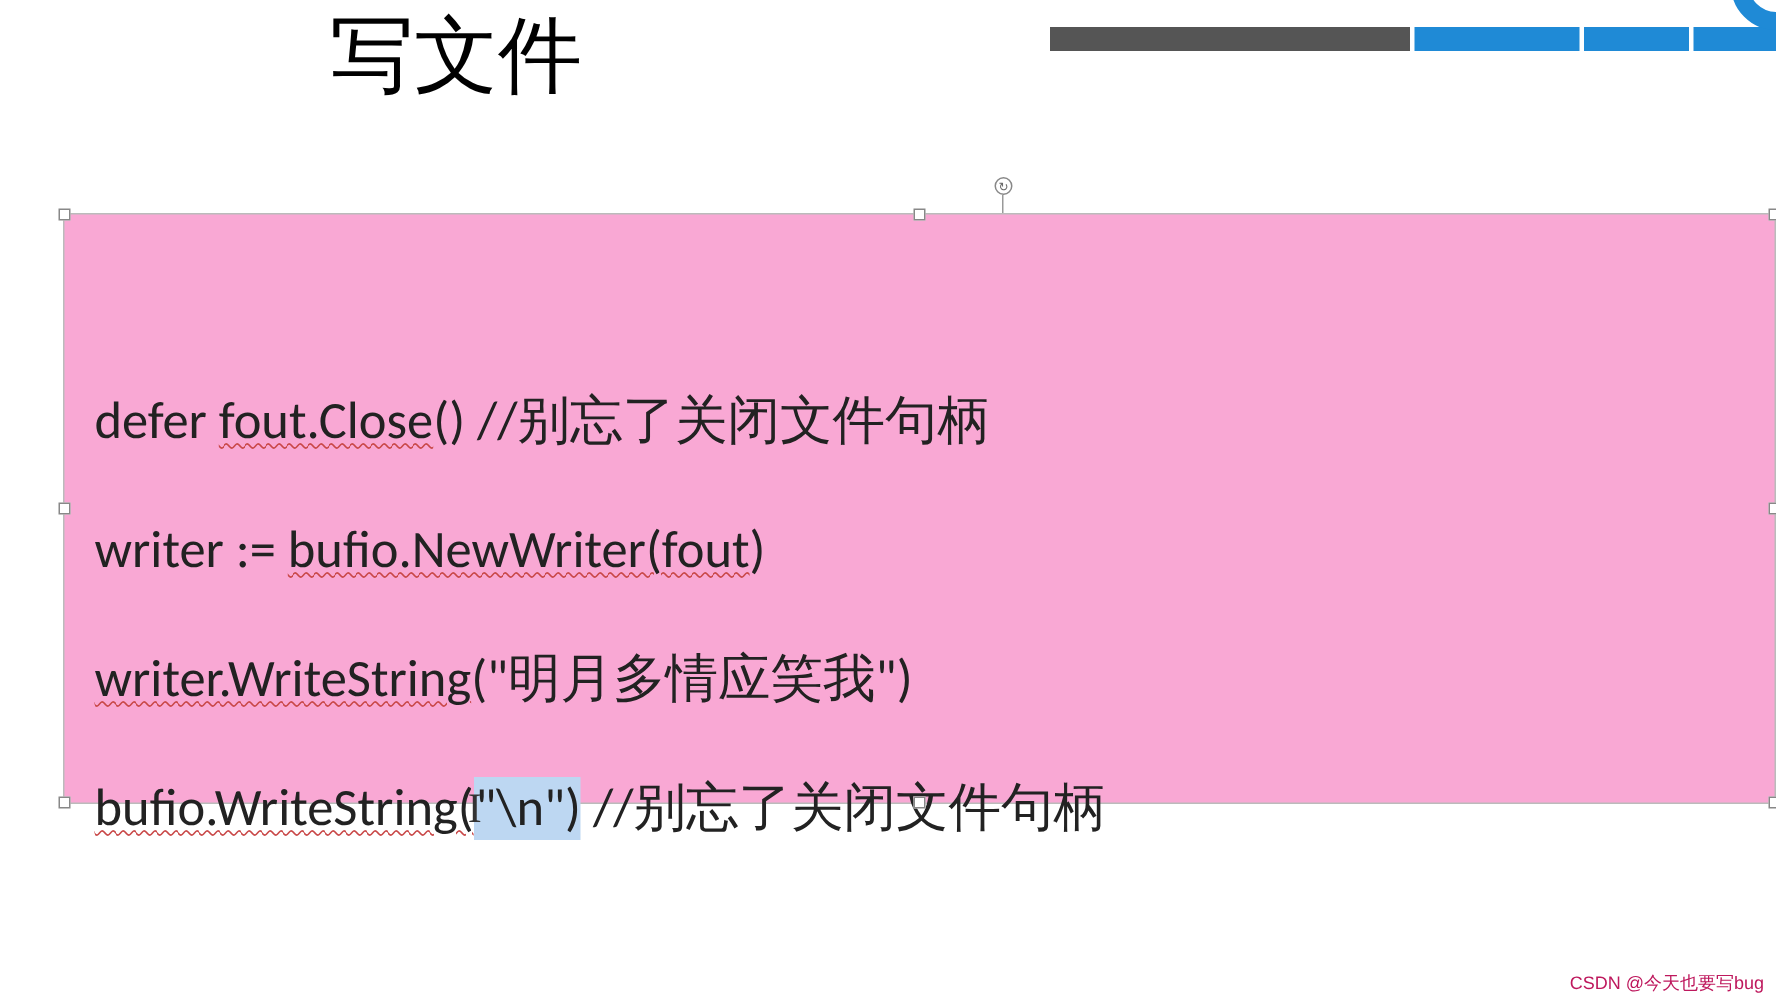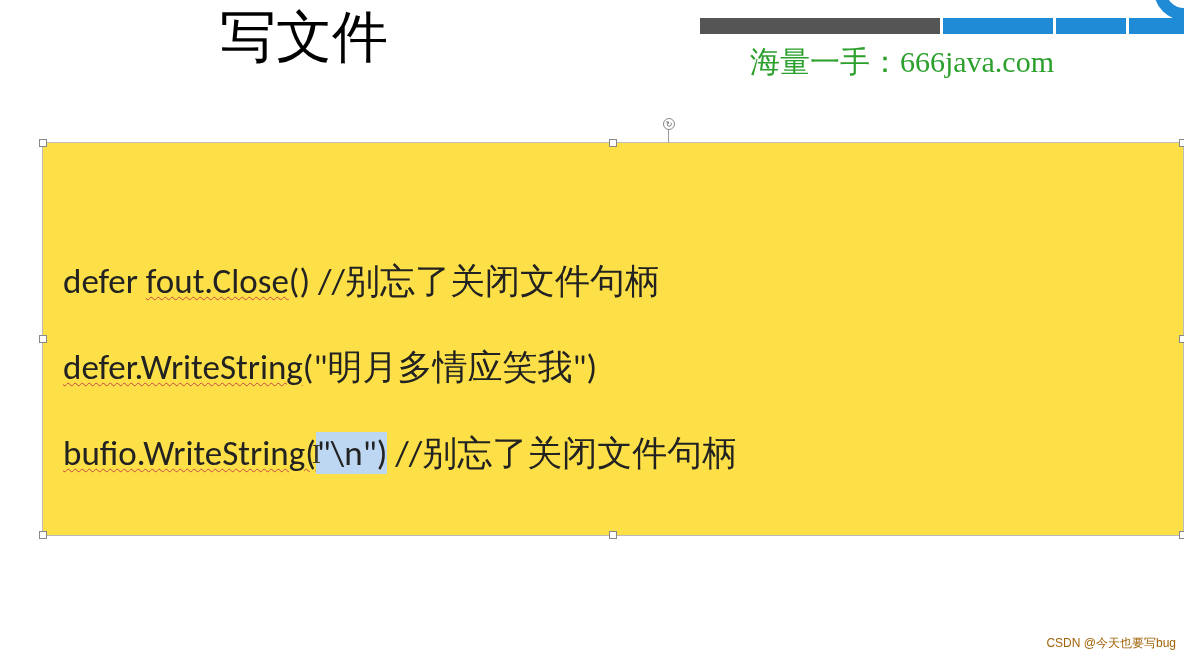--- a/index.html
+++ b/index.html
@@ -97,21 +97,21 @@
       height: 12px;
       background: #999;
     }
     .text-box {
       position: absolute;
       left: 42px;
       top: 142px;
       width: 1142px;
       height: 394px;
       border: 1px solid #bbb;
-      background: #fde047;
+      background: #f9a8d4;
     }
     .selection-handle {
       position: absolute;
       width: 8px;
       height: 8px;
       background: #fff;
       border: 1px solid #888;
     }
     .handle-tl { left: -4px; top: -4px; }
     .handle-tm { left: 50%; top: -4px; margin-left: -4px; }
@@ -153,60 +153,62 @@
       font-family: serif;
       position: absolute;
       left: -4px;
       top: 0;
       color: #333;
       font-size: 28px;
     }
     .watermark {
       position: absolute;
       right: 8px;
-      bottom: 16px;
+      bottom: 4px;
       font-size: 12px;
-      color: #a16207;
+      color: #be185d;
       font-family: "Microsoft YaHei", sans-serif;
     }
   </style>
 </head>
 <body>
 
 <div class="header">
   <div class="title">写文件</div>
   <div class="banner-bars">
     <div class="bar bar-dark"></div>
     <div class="bar bar-blue1"></div>
     <div class="bar bar-blue2"></div>
     <div class="bar bar-blue3"></div>
   </div>
   <div class="blue-curve"></div>
-  <div class="subtitle-link">海量一手：666java.com</div>
 </div>
 
 <div class="rotation-handle"></div>
 <div class="rotation-stem"></div>
 
 <div class="text-box">
   <div class="selection-handle handle-tl"></div>
   <div class="selection-handle handle-tm"></div>
   <div class="selection-handle handle-tr"></div>
   <div class="selection-handle handle-ml"></div>
   <div class="selection-handle handle-mr"></div>
   <div class="selection-handle handle-bl"></div>
   <div class="selection-handle handle-bm"></div>
   <div class="selection-handle handle-br"></div>
 
   <div class="code-content">
     <div class="code-line">
       <span>defer </span><span class="spellcheck">fout.Close</span><span>() //别忘了关闭文件句柄</span>
     </div>
     <div class="code-line">
-      <span class="spellcheck">defer.WriteString</span><span>("明月多情应笑我")</span>
+      <span>writer := </span><span class="spellcheck">bufio.NewWriter(fout</span><span>)</span>
+    </div>
+    <div class="code-line">
+      <span class="spellcheck">writer.WriteString</span><span>("明月多情应笑我")</span>
     </div>
     <div class="code-line">
       <span class="spellcheck">bufio.WriteString(</span><span class="text-selection"><span class="text-cursor"></span><span>"\n")</span></span><span> //别忘了关闭文件句柄</span>
     </div>
   </div>
 </div>
 
 <div class="watermark">CSDN @今天也要写bug</div>
 
 </body></html>

